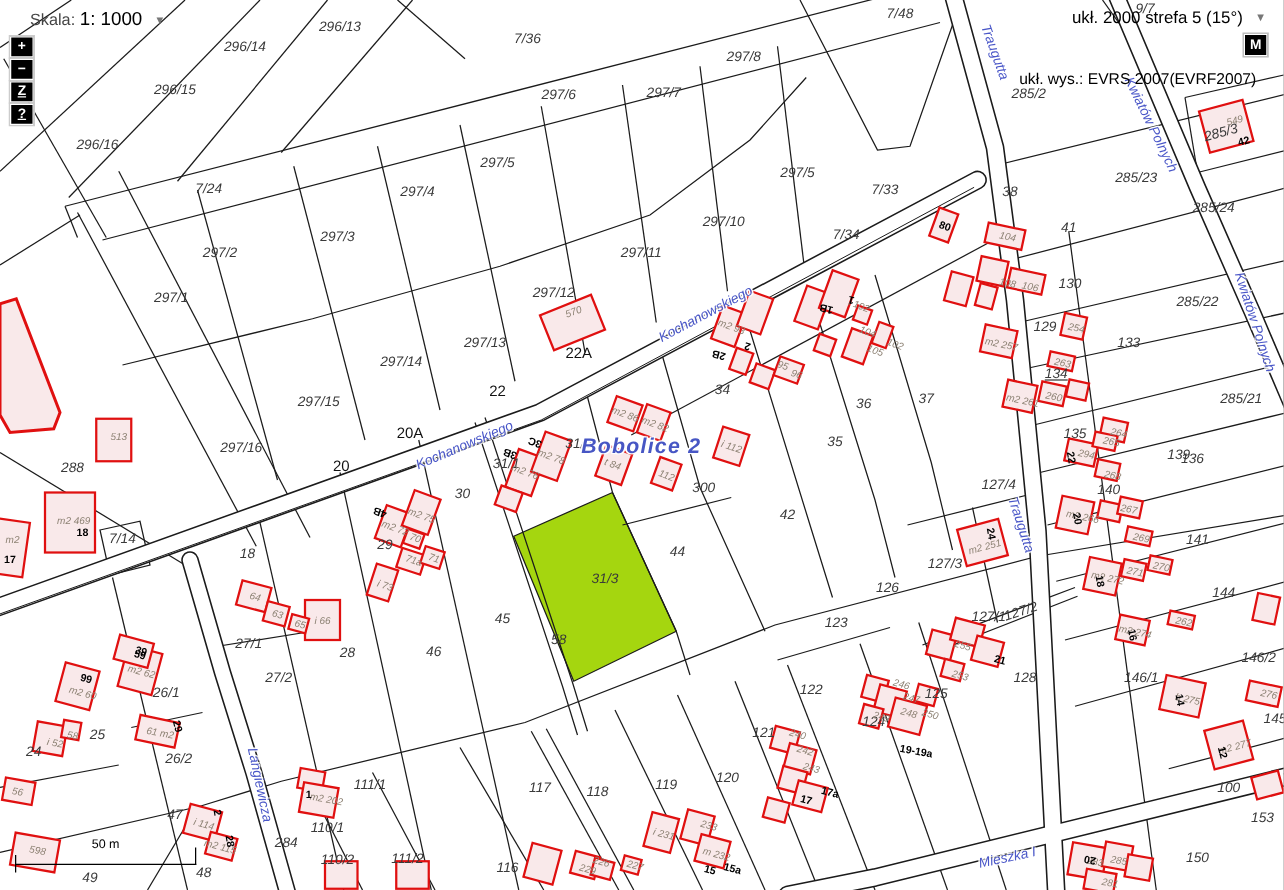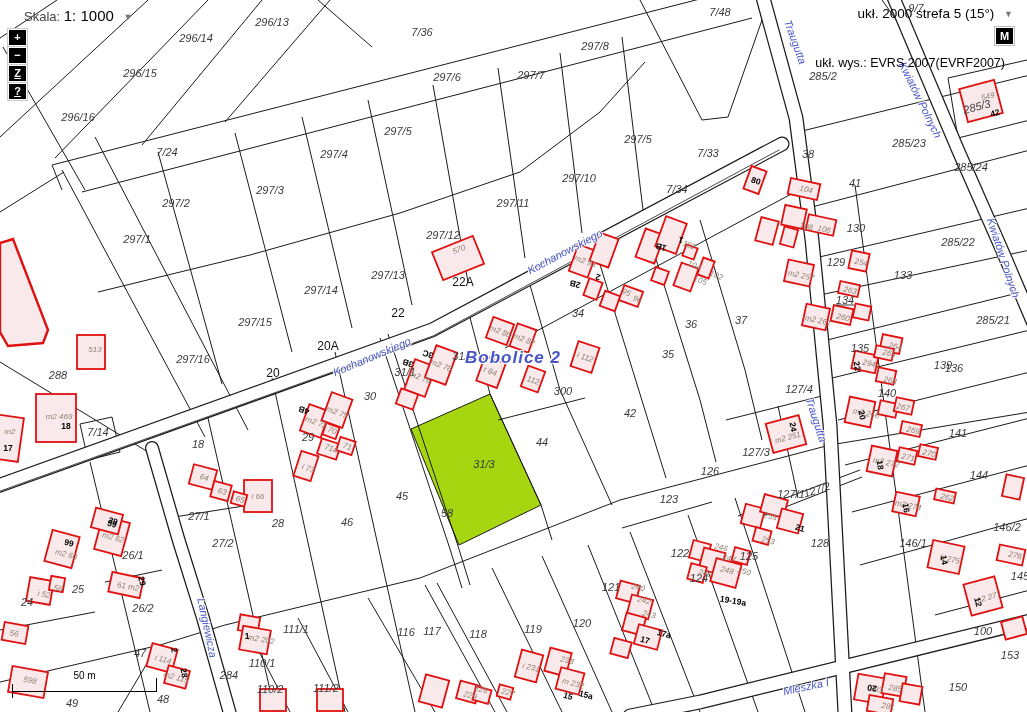--- a/index.html
+++ b/index.html
@@ -325,27 +325,27 @@
       <span class="mlbl lbl-parcel" style="left: 27px; top: 602px; transform: translate(-50%, -50%) rotate(0deg);">24</span>
       <span class="mlbl lbl-parcel" style="left: 78px; top: 589px; transform: translate(-50%, -50%) rotate(0deg);">25</span>
       <span class="mlbl lbl-parcel" style="left: 140px; top: 653px; transform: translate(-50%, -50%) rotate(0deg);">47</span>
       <span class="mlbl lbl-parcel" style="left: 163px; top: 699px; transform: translate(-50%, -50%) rotate(0deg);">48</span>
       <span class="mlbl lbl-parcel" style="left: 72px; top: 703px; transform: translate(-50%, -50%) rotate(0deg);">49</span>
       <span class="mlbl lbl-parcel" style="left: 229px; top: 675px; transform: translate(-50%, -50%) rotate(0deg);">284</span>
       <span class="mlbl lbl-parcel" style="left: 262px; top: 663px; transform: translate(-50%, -50%) rotate(0deg);">110/1</span>
       <span class="mlbl lbl-parcel" style="left: 270px; top: 689px; transform: translate(-50%, -50%) rotate(0deg);">110/2</span>
       <span class="mlbl lbl-parcel" style="left: 296px; top: 629px; transform: translate(-50%, -50%) rotate(0deg);">111/1</span>
       <span class="mlbl lbl-parcel" style="left: 326px; top: 688px; transform: translate(-50%, -50%) rotate(0deg);">111/2</span>
-      <span class="mlbl lbl-parcel" style="left: 406px; top: 632px; transform: translate(-50%, -50%) rotate(0deg);">116</span>
+      <span class="mlbl lbl-parcel" style="left: 406px; top: 695px; transform: translate(-50%, -50%) rotate(0deg);">116</span>
       <span class="mlbl lbl-parcel" style="left: 432px; top: 631px; transform: translate(-50%, -50%) rotate(0deg);">117</span>
       <span class="mlbl lbl-parcel" style="left: 478px; top: 634px; transform: translate(-50%, -50%) rotate(0deg);">118</span>
       <span class="mlbl lbl-parcel" style="left: 533px; top: 629px; transform: translate(-50%, -50%) rotate(0deg);">119</span>
       <span class="mlbl lbl-parcel" style="left: 582px; top: 623px; transform: translate(-50%, -50%) rotate(0deg);">120</span>
       <span class="mlbl lbl-parcel" style="left: 611px; top: 587px; transform: translate(-50%, -50%) rotate(0deg);">121</span>
-      <span class="mlbl lbl-parcel" style="left: 680px; top: 553px; transform: translate(-50%, -50%) rotate(0deg);">122</span>
+      <span class="mlbl lbl-parcel" style="left: 649px; top: 553px; transform: translate(-50%, -50%) rotate(0deg);">122</span>
       <span class="mlbl lbl-parcel" style="left: 669px; top: 499px; transform: translate(-50%, -50%) rotate(0deg);">123</span>
       <span class="mlbl lbl-parcel" style="left: 699px; top: 578px; transform: translate(-50%, -50%) rotate(0deg);">124</span>
       <span class="mlbl lbl-parcel" style="left: 749px; top: 556px; transform: translate(-50%, -50%) rotate(0deg);">125</span>
       <span class="mlbl lbl-parcel" style="left: 710px; top: 471px; transform: translate(-50%, -50%) rotate(0deg);">126</span>
       <span class="mlbl lbl-parcel" style="left: 1020px; top: 576px; transform: translate(-50%, -50%) rotate(0deg);">145</span>
       <span class="mlbl lbl-parcel" style="left: 958px; top: 687px; transform: translate(-50%, -50%) rotate(0deg);">150</span>
       <span class="mlbl lbl-parcel" style="left: 983px; top: 631px; transform: translate(-50%, -50%) rotate(0deg);">100</span>
       <span class="mlbl lbl-parcel" style="left: 1010px; top: 655px; transform: translate(-50%, -50%) rotate(0deg);">153</span>
       <span class="mlbl lbl-addr" style="left: 463px; top: 282px; transform: translate(-50%, -50%) rotate(0deg);">22A</span>
       <span class="mlbl lbl-addr" style="left: 398px; top: 313px; transform: translate(-50%, -50%) rotate(0deg);">22</span>

